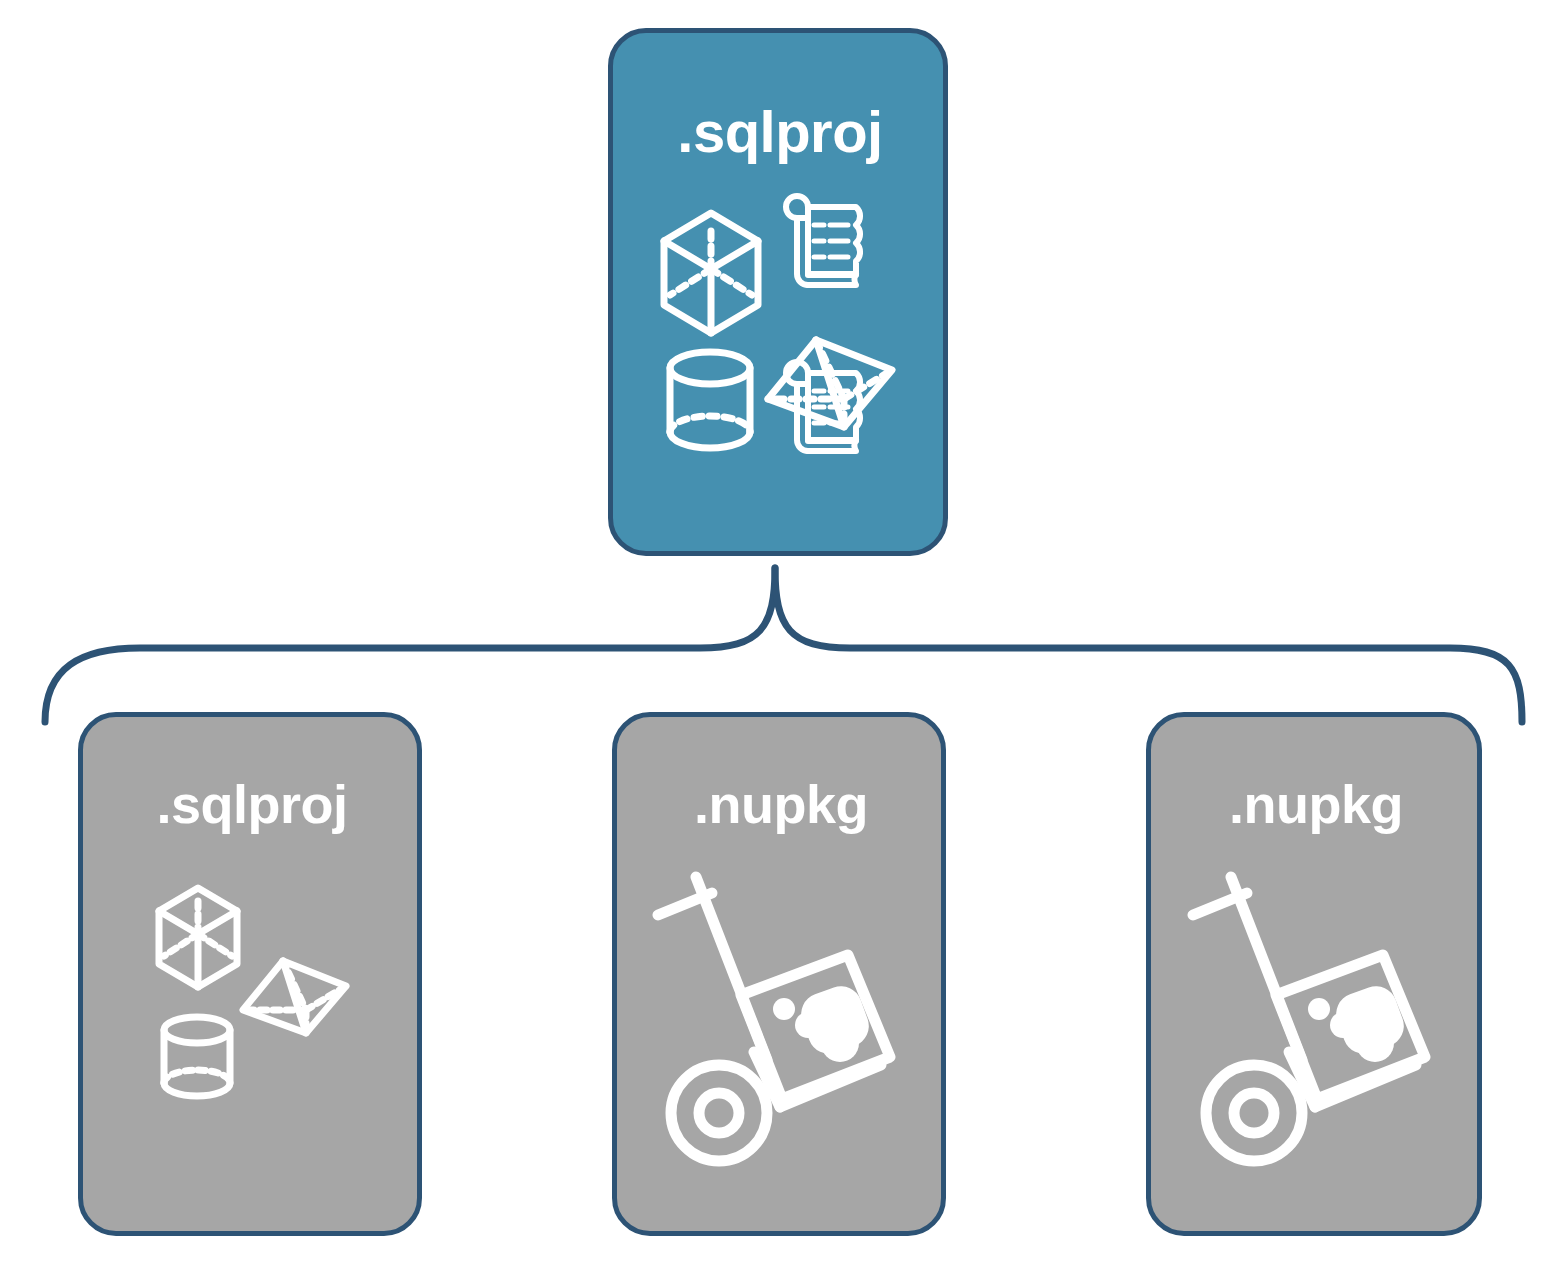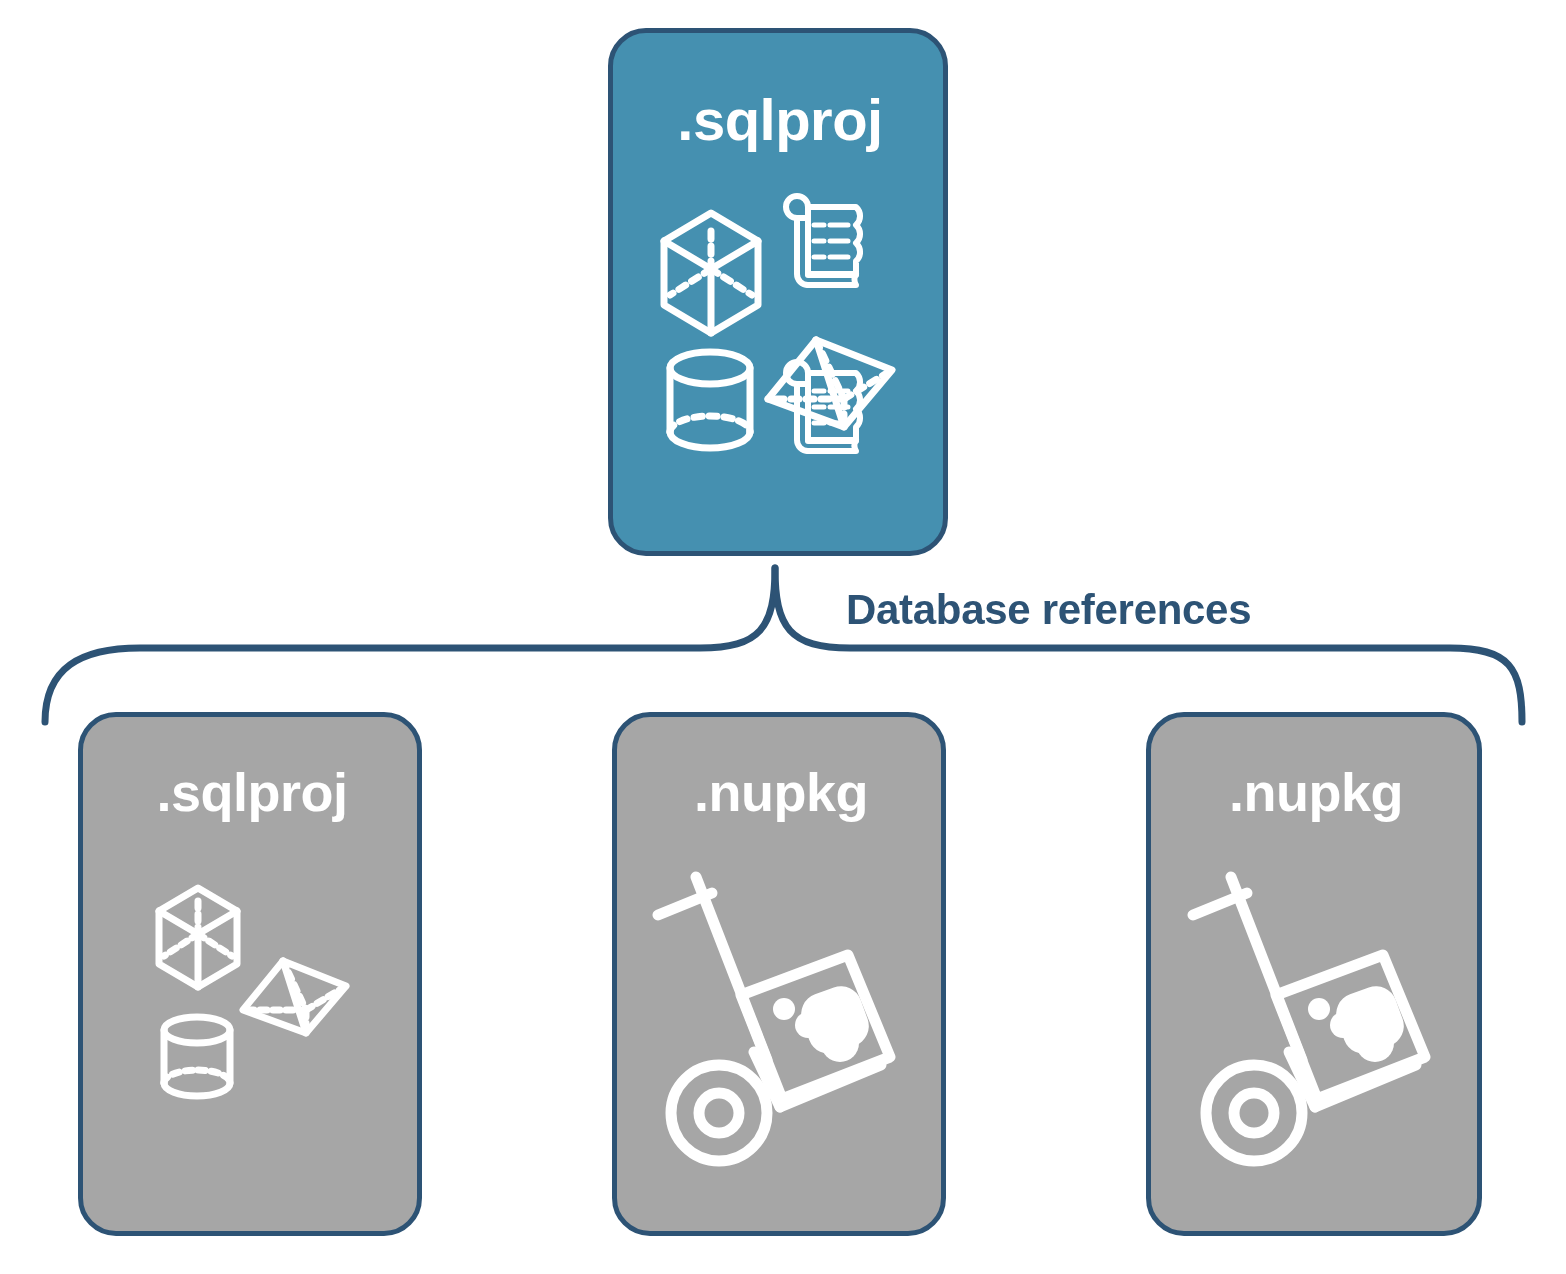--- a/index.html
+++ b/index.html
@@ -31,20 +31,21 @@
   .card-title {
     position: absolute;
     left: 4px;
     right: 0;
     text-align: center;
     color: #ffffff;
     font-weight: bold;
     letter-spacing: -0.5px;
     line-height: 1;
     user-select: none;
+    margin-top: 12px;
   }
   .card-icons {
     position: absolute;
     left: 0;
     right: 0;
   }
   .card-icons svg { display: block; margin: 0 auto; }
 
   #card-root        { left: 608px; top: 28px;  width: 340px; height: 528px; }
   #card-root .card-title  { top: 58px;  font-size: 58px; }
@@ -141,21 +142,20 @@
     <path d="M775 28
              C 775 88, 760 108, 700 108
              L 140 108
              C 80 108, 45 128, 45 182" stroke="#2d5375" stroke-width="7" stroke-linecap="round" fill="none"></path>
     <path d="M775 28
              C 775 88, 790 108, 850 108
              L 1450 108
              C 1510 108, 1522 128, 1522 182" stroke="#2d5375" stroke-width="7" stroke-linecap="round" fill="none"></path>
   </svg>
 
-  <div id="brace-label">Database references</div>
 
   <div class="card gray" id="card-ref-1">
     <div class="card-title">.sqlproj</div>
 
     <div class="card-icons">
       <svg width="210" height="250" viewBox="0 0 210 250" fill="none" stroke="#ffffff" stroke-width="7" stroke-linecap="round" stroke-linejoin="round">
 
         <g>
           <path d="M14 44 L53 21 L92 44 L92 97 L53 120 L14 97 Z"></path>
           <path d="M14 44 L53 67 L92 44"></path>

